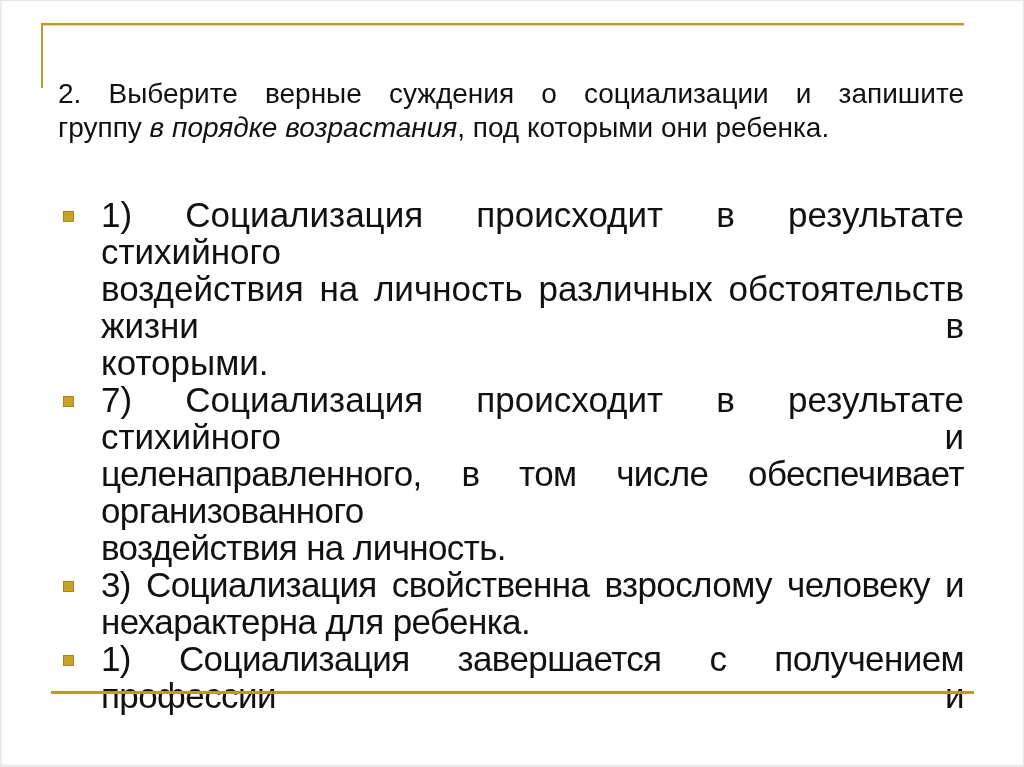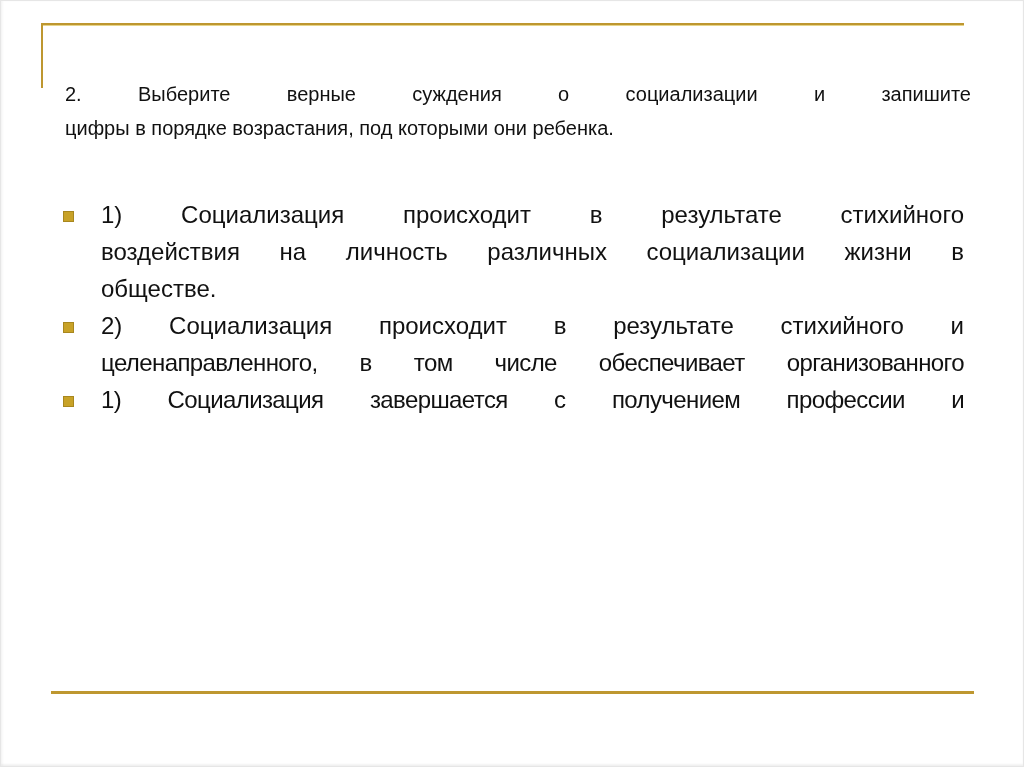--- a/index.html
+++ b/index.html
@@ -42,33 +42,33 @@
     position: absolute;
     left: 50px;
     top: 690px;
     width: 923px;
     height: 0;
     border-top: 3px solid var(--gold);
   }
 
   .title {
     position: absolute;
-    left: 64px;
+    left: 57px;
     top: 76px;
     width: 906px;
-    font-size: 20px;
+    font-size: 28px;
     line-height: 34px;
   }
 
   .list {
     position: absolute;
     left: 62px;
     top: 195px;
     width: 901px;
-    font-size: 24px;
+    font-size: 35px;
     line-height: 37px;
   }
 
   .item {
     position: relative;
     padding-left: 38px;
   }
 
   .bullet {
     position: absolute;
@@ -81,49 +81,55 @@
     outline-offset: -1px;
   }
 
   .justify {
     text-align: justify;
     text-align-last: justify;
   }
 
   .cond { letter-spacing: -0.6px; }   
 
-  .it { }
+  .it { font-style: italic; }
 </style>
 </head>
 <body>
 
 <div class="slide" style="--gold: #BE9730; --gold-bullet: #C8A227; color: rgb(17, 17, 17); background: rgb(255, 255, 255);">
 
   <div class="corner-rule"></div>
 
   <div class="title">
     <div class="justify">2. Выберите верные суждения о социализации и запишите</div>
-    <div><span>цифры </span><span class="it">в порядке возрастания</span><span>, под которыми они ребенка.</span></div>
+    <div><span>группу </span><span class="it">в порядке возрастания</span><span>, под которыми они ребенка.</span></div>
   </div>
 
   <div class="list">
 
     <div class="item">
       <span class="bullet"></span>
       <div class="justify">1) Социализация происходит в результате стихийного</div>
-      <div class="justify">воздействия на личность различных социализации жизни в</div>
-      <div>обществе.</div>
+      <div class="justify">воздействия на личность различных обстоятельств жизни в</div>
+      <div>которыми.</div>
     </div>
 
     <div class="item">
       <span class="bullet"></span>
-      <div class="justify">2) Социализация происходит в результате стихийного и</div>
+      <div class="justify">7) Социализация происходит в результате стихийного и</div>
       <div class="justify cond">целенаправленного, в том числе обеспечивает организованного</div>
+      <div class="cond">воздействия на личность.</div>
     </div>
 
+    <div class="item">
+      <span class="bullet"></span>
+      <div class="justify cond">3) Социализация свойственна взрослому человеку и</div>
+      <div class="cond">нехарактерна для ребенка.</div>
+    </div>
 
 
     <div class="item">
       <span class="bullet"></span>
       <div class="justify cond">1) Социализация завершается с получением профессии и</div>
     </div>
 
   </div>
 
   <div class="bottom-rule"></div>

